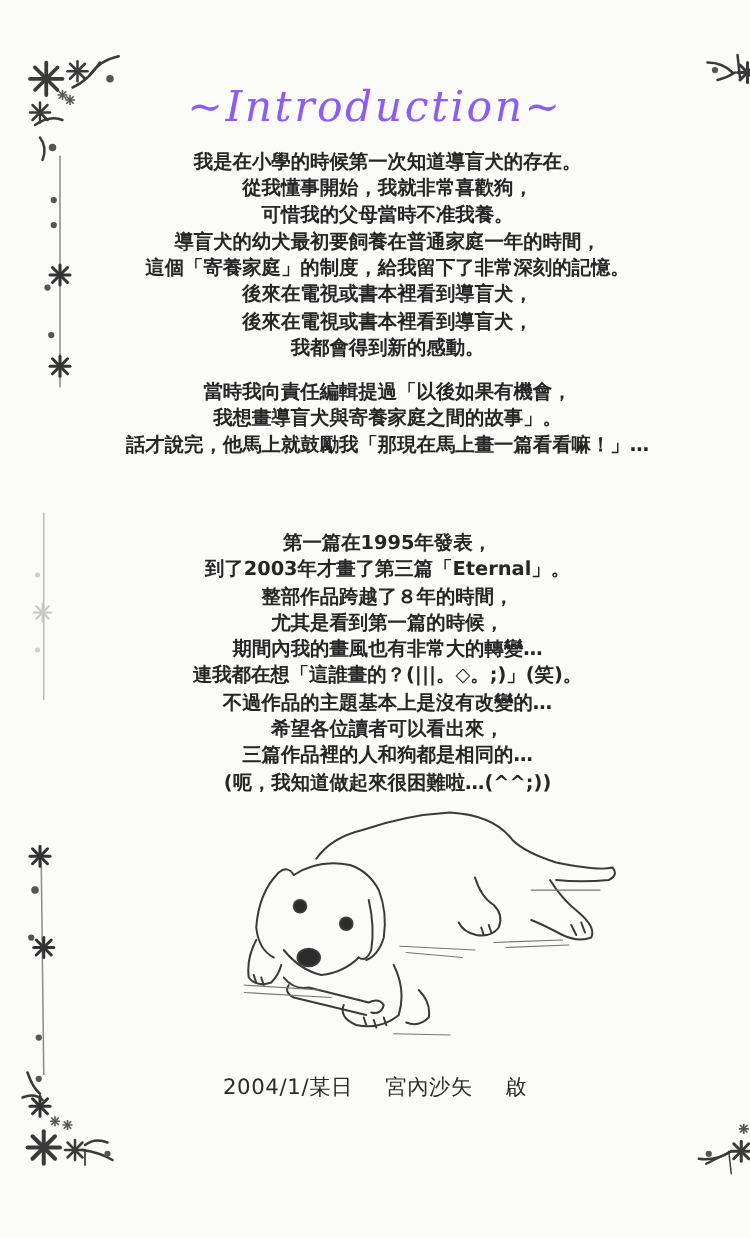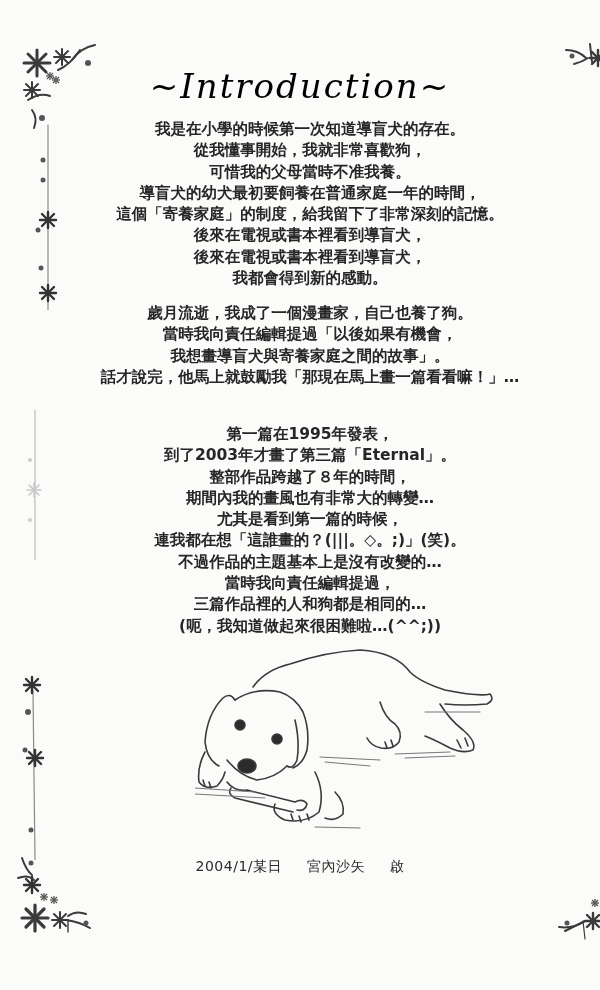--- a/index.html
+++ b/index.html
@@ -6,33 +6,33 @@
   body {
     width:600px; height:990px; overflow:hidden; position:relative;
     background:#fbfbfa;
     font-family: "DejaVu Sans", sans-serif;
     color:#2a2a2a;
   }
   .page { position:absolute; inset:0; }
   .title {
     position:absolute; left:0; right:0; top:66px; text-align:center;
     font-family: "DejaVu Serif", serif; font-style:italic;
-    font-size:34px; letter-spacing:2px; color:#000000;
+    font-size:34px; letter-spacing:2px; color:#8b5cf6;
   }
   .para {
     position:absolute; left:60px; right:40px; text-align:center;
     font-size:15.5px; line-height:21.3px; color:#262626;font-weight:bold;
   }
   .para .line { display:block; white-space:nowrap; }
   .p1 { top:119px; }
   .p2 { top:303px; }
   .p3 { top:424px; }
   .signature {
     position:absolute; left:0; right:0; top:858px; text-align:center;
-    font-size:14px; color:#2b2b2b; letter-spacing:0.5px;
+    font-size:17px; color:#2b2b2b; letter-spacing:0.5px;
   }
   .signature span { margin:0 10px; }
   .deco { position:absolute; }
   .dog { position:absolute; left:195px; top:642px; }
 </style>
 </head>
 <body>
 
 <div class="page">
 
@@ -231,35 +231,34 @@
     <span class="line">從我懂事開始，我就非常喜歡狗，</span>
     <span class="line">可惜我的父母當時不准我養。</span>
     <span class="line">導盲犬的幼犬最初要飼養在普通家庭一年的時間，</span>
     <span class="line">這個「寄養家庭」的制度，給我留下了非常深刻的記憶。</span>
     <span class="line">後來在電視或書本裡看到導盲犬，</span>
     <span class="line">後來在電視或書本裡看到導盲犬，</span>
     <span class="line">我都會得到新的感動。</span>
   </div>
 
   <div class="para p2">
-    <span class="line">歲月流逝，我成了一個漫畫家，自己也養了狗。</span>
     <span class="line">當時我向責任編輯提過「以後如果有機會，</span>
     <span class="line">我想畫導盲犬與寄養家庭之間的故事」。</span>
     <span class="line">話才說完，他馬上就鼓勵我「那現在馬上畫一篇看看嘛！」…</span>
   </div>
 
   <div class="para p3">
     <span class="line">第一篇在1995年發表，</span>
     <span class="line">到了2003年才畫了第三篇「Eternal」。</span>
     <span class="line">整部作品跨越了８年的時間，</span>
+    <span class="line">尤其是看到第一篇的時候，</span>
     <span class="line">期間內我的畫風也有非常大的轉變…</span>
-    <span class="line">尤其是看到第一篇的時候，</span>
     <span class="line">連我都在想「這誰畫的？(|||。◇。;)」(笑)。</span>
     <span class="line">不過作品的主題基本上是沒有改變的…</span>
-    <span class="line">當時我向責任編輯提過，</span>
+    <span class="line">希望各位讀者可以看出來，</span>
     <span class="line">三篇作品裡的人和狗都是相同的…</span>
     <span class="line">(呃，我知道做起來很困難啦…(^^;))</span>
   </div>
 
   <svg class="dog" width="300" height="200" viewBox="0 0 300 200">
     <g fill="none" stroke="#3a3a3a" stroke-width="1.6" stroke-linecap="round" stroke-linejoin="round">
 
       <path d="M58 45 Q70 28 95 22 Q130 10 165 8 Q200 10 215 30 Q225 40 250 48 Q285 55 295 52 Q300 58 292 62 Q270 64 250 62"></path>
 
       <path d="M245 62 Q255 78 268 88 Q282 100 278 108 Q268 112 255 106 Q240 98 230 94"></path>

